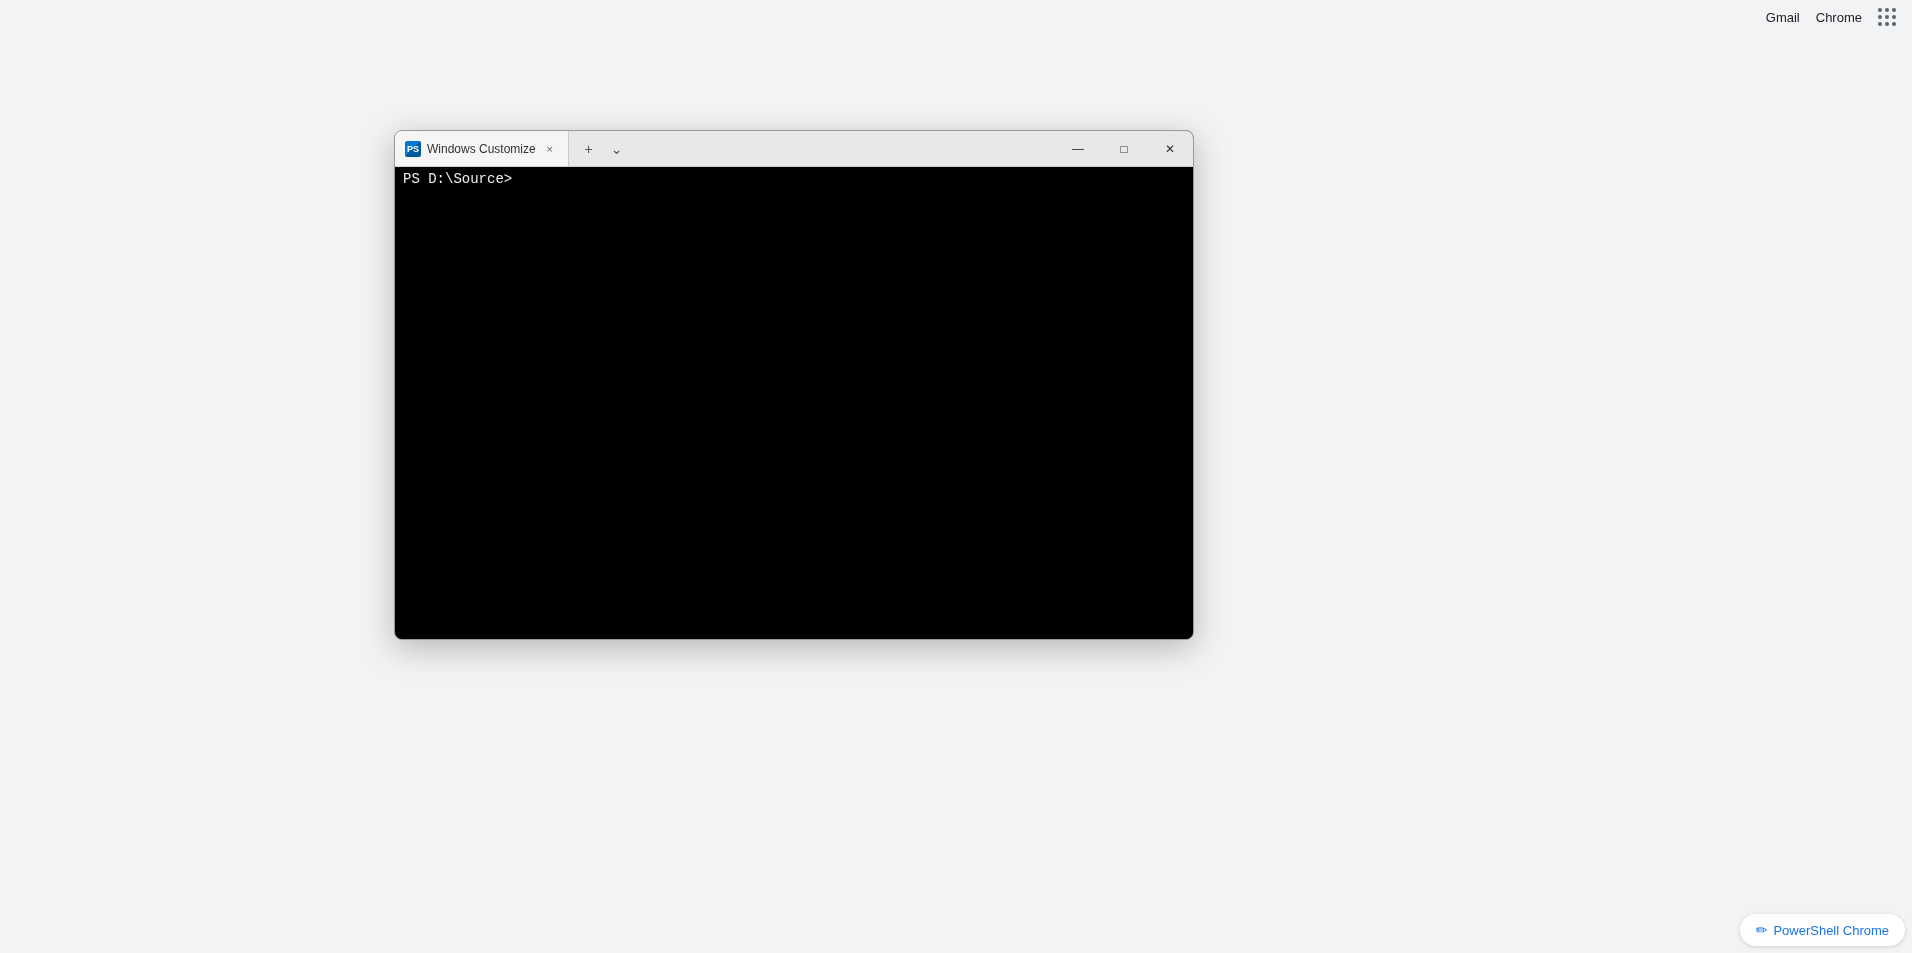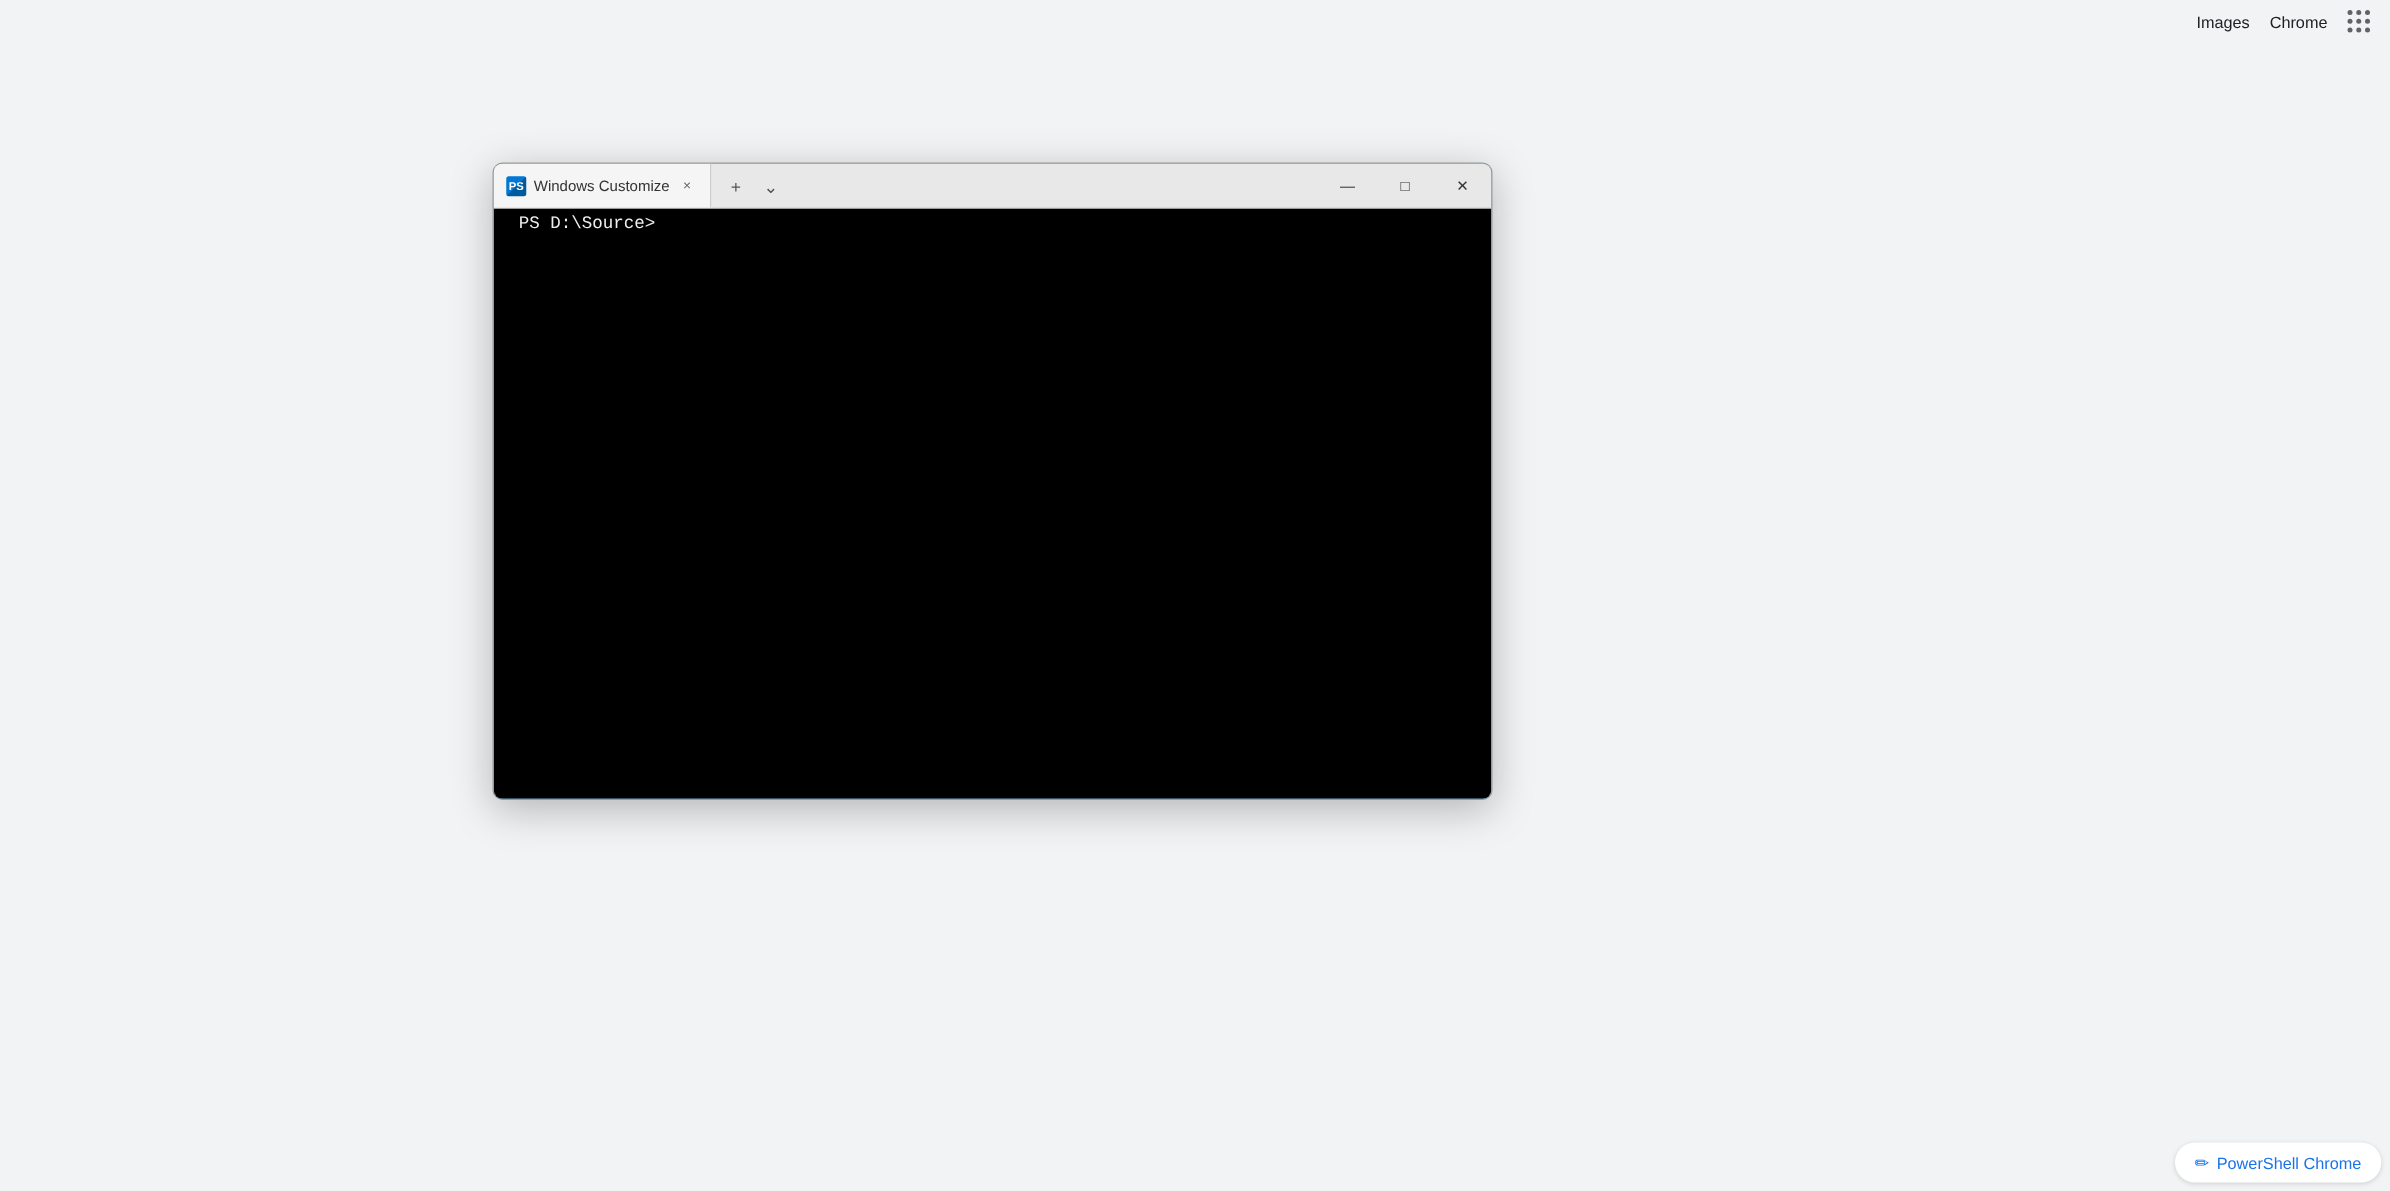--- a/index.html
+++ b/index.html
@@ -47,21 +47,21 @@
       display: block;
     }
 
     
     .ps-window {
       position: absolute;
       left: 394px;
       top: 130px;
       width: 800px;
       height: 510px;
-      background: #7dd3fc;
+      background: #737373;
       border: 1px solid #999;
       border-radius: 8px;
       overflow: hidden;
       box-shadow: 0 8px 32px rgba(0,0,0,0.25);
       display: flex;
       flex-direction: column;
     }
 
     
     .ps-titlebar {
@@ -153,21 +153,21 @@
       justify-content: center;
       font-size: 12px;
       color: #333;
       cursor: pointer;
     }
 
     
     .ps-content {
       flex: 1;
       background: #000;
-      padding: 4px 20px;
+      padding: 4px 8px;
       font-family: 'Consolas', 'Courier New', monospace;
       font-size: 14px;
       color: #eee;
     }
 
     .ps-prompt {
       color: #eee;
       white-space: nowrap;
     }
 
@@ -191,21 +191,21 @@
 
     .customize-chrome-icon {
       color: #1a73e8;
       font-size: 14px;
     }
   </style>
 </head>
 <body>
 
 <div class="chrome-topbar">
-  <a>Images</a>
+  <a>Gmail</a>
   <a>Chrome</a>
   <div class="apps-icon" title="Google apps">
     <span></span>
       <span></span>
       <span></span>
     <span></span>
       <span></span>
       <span></span>
     <span></span>
       <span></span>

